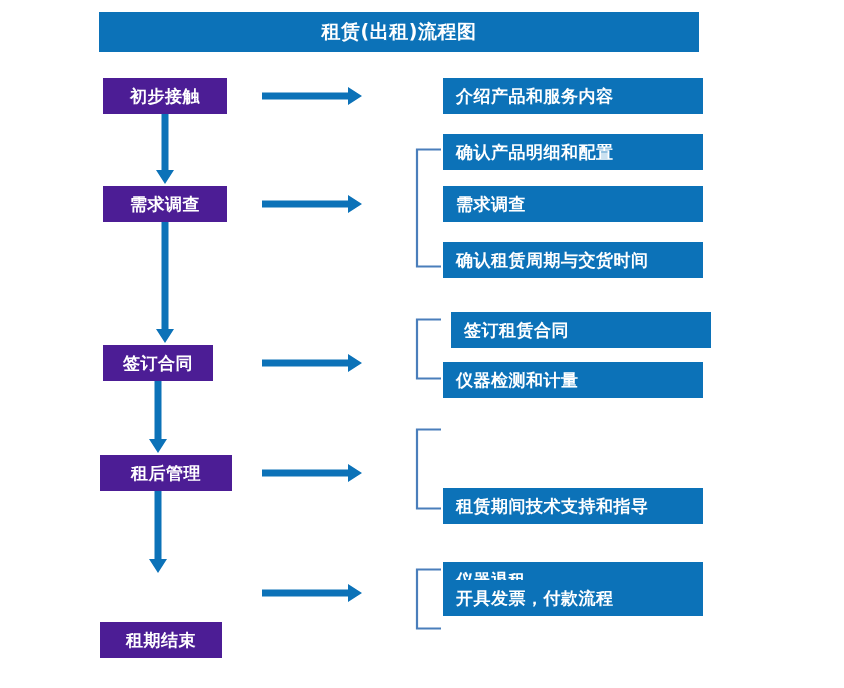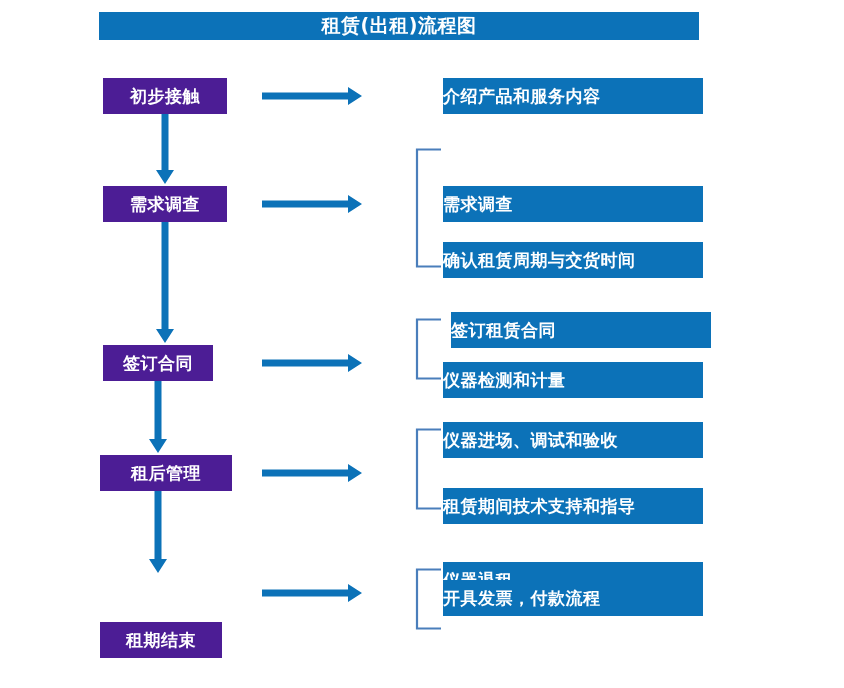--- a/index.html
+++ b/index.html
@@ -19,21 +19,21 @@
     left: 0; top: 0;
     width: 844px;
     height: 688px;
   }
   
   .title-bar {
     position: absolute;
     left: 99px;
     top: 12px;
     width: 600px;
-    height: 28px;
+    height: 40px;
     background: #0C72B8;
     color: #ffffff;
     font-size: 19px;
     font-weight: bold;
     display: flex;
     align-items: center;
     justify-content: center;
     letter-spacing: 0.5px;
   }
   
@@ -54,21 +54,21 @@
     position: absolute;
     left: 443px;
     width: 260px;
     height: 36px;
     background: #0C72B8;
     color: #ffffff;
     font-size: 17px;
     font-weight: bold;
     display: flex;
     align-items: center;
-    padding-left: 0;
+    padding-left: 13px;
     box-sizing: border-box;
     letter-spacing: 0.5px;
   }
   
   .h-arrow {
     position: absolute;
     height: 22px;
   }
   .v-arrow {
     position: absolute;
@@ -169,30 +169,30 @@
   </div>
 
   <div class="bracket" style="left:415px; top:568px;">
     <svg width="28" height="62" viewBox="0 0 28 62">
       <path d="M26,1.5 L2,1.5 L2,60.5 L26,60.5" fill="none" stroke="#4A7EBB" stroke-width="2.2"></path>
     </svg>
   </div>
 
   <div class="detail-box" style="top:78px;">介绍产品和服务内容</div>
 
+  <div class="detail-box" style="top:134px;">确认产品明细和配置</div>
 
   <div class="detail-box" style="top:186px;">需求调查</div>
 
   <div class="detail-box" style="top:242px;">确认租赁周期与交货时间</div>
 
   <div class="detail-box" style="top:312px;margin-left:8px;">签订租赁合同</div>
 
   <div class="detail-box" style="top:362px;">仪器检测和计量</div>
 
-  <div class="detail-box" style="top:422px;">仪器进场、调试和验收</div>
 
   <div class="detail-box" style="top:488px;">租赁期间技术支持和指导</div>
 
   <div class="detail-box" style="top:562px;">仪器退租</div>
 
   <div class="detail-box" style="top:580px;">开具发票，付款流程</div>
 
 </div>
 
 </body></html>

